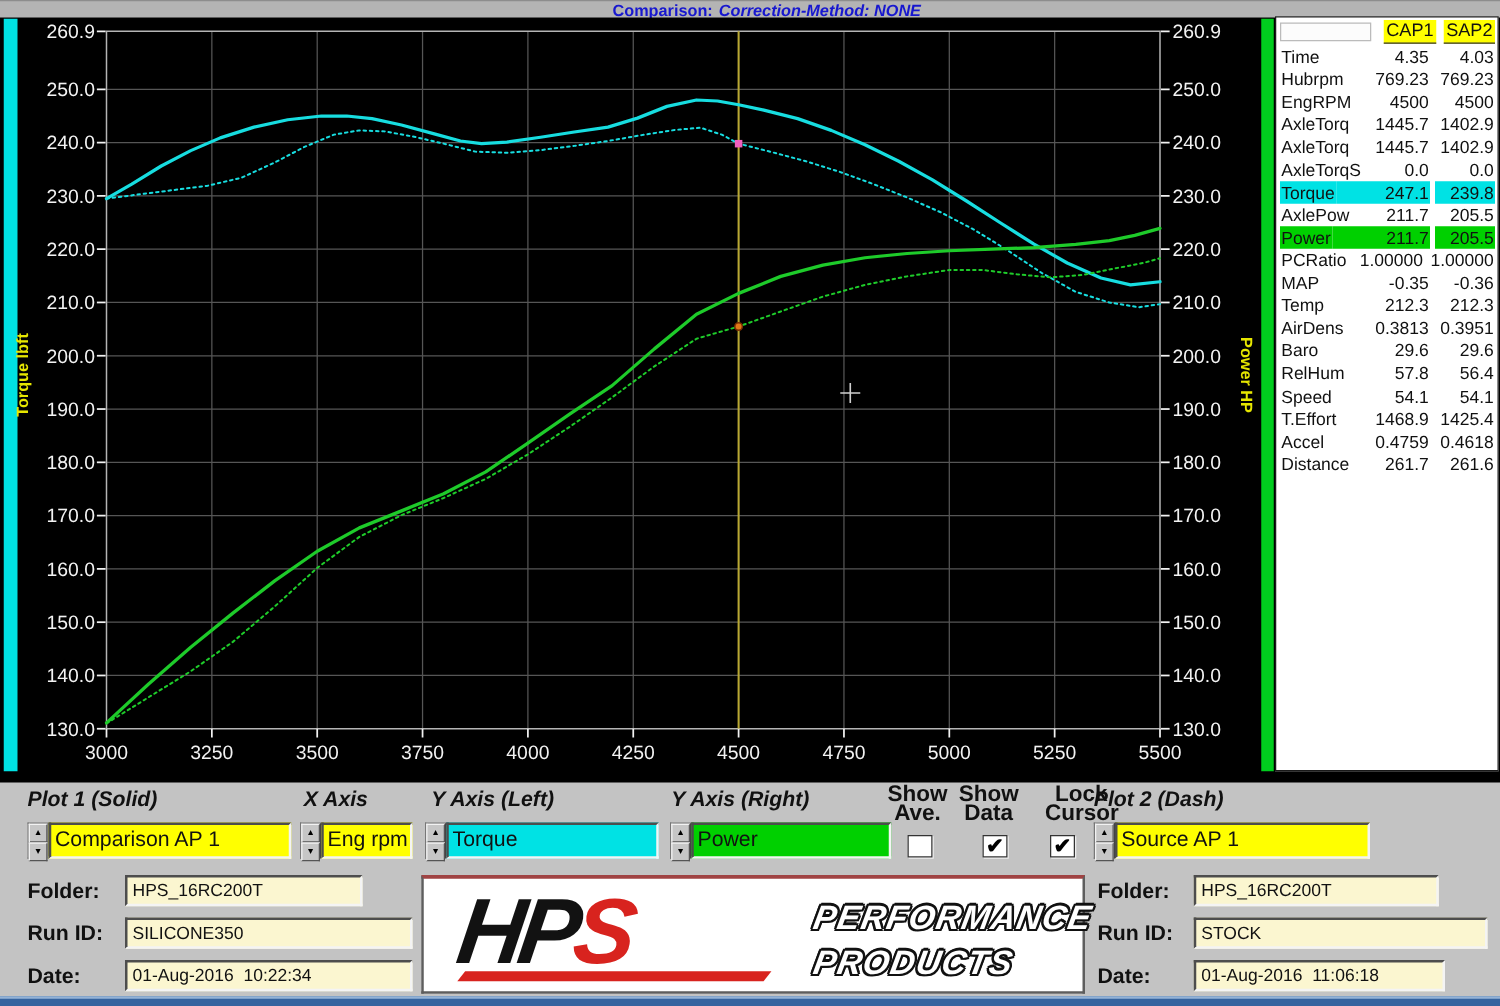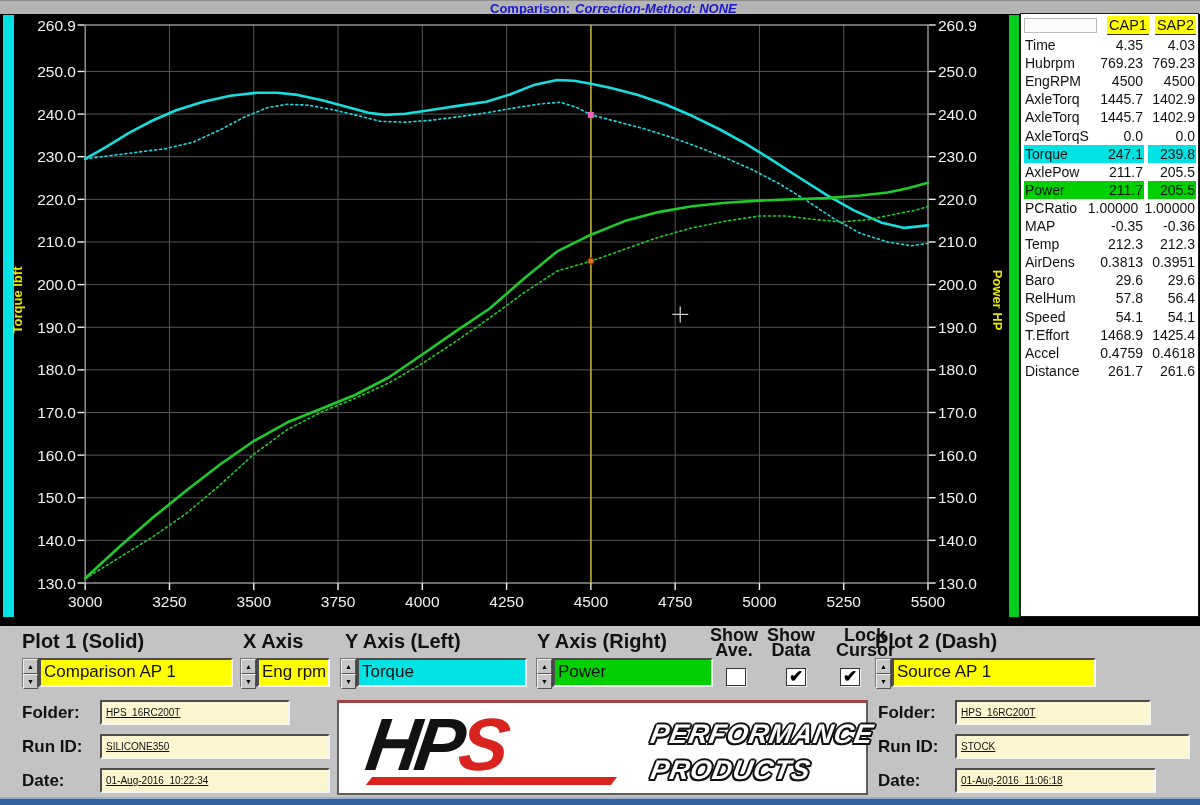--- a/index.html
+++ b/index.html
@@ -27,37 +27,37 @@
   .dt-row { display:flex; align-items:center; line-height:18.1px; font-size:14px; white-space:nowrap; }
   .dt-head { margin-bottom:1px; }
   .dt-head .cellblank { flex:1; border:1px solid #bbb; height:15px; margin-right:4px; background:#fcfcfc; }
   .dt-head .colhdr { background:#ffff00; border-bottom:1px solid #333; padding:0 2px; font-size:14.5px; margin-left:6px; }
   .dt-label { flex:0 0 auto; padding:0 1px; }
   .dt-v1 { flex:1 1 auto; text-align:right; padding:0 1px; }
   .dt-v2 { flex:0 0 auto; min-width:48px; text-align:right; padding:0 1px; margin-left:4px; }
   .hl-cyan { background:#00e2e4; }
   .hl-green { background:#00d000; }
   
-  .ctl-label { position:absolute; font-size:20px; font-weight:bold; white-space:nowrap; }
+  .ctl-label { position:absolute; font-size:17px; font-weight:bold; white-space:nowrap;font-style:italic; }
   .cb-label { position:absolute; font-size:18px; font-weight:bold; text-align:center; line-height:15px; top:628px; }
   .field-row { position:absolute; top:658px; height:29px; display:flex; }
   .spinner { width:17px; height:29px; background:#c6c6c6; border:1px solid #777;
     border-right-color:#444; display:flex; flex-direction:column; }
   .spin-btn { flex:1; font-size:7px; line-height:13px; text-align:center; color:#000;
     background:#c6c6c6; border:1px solid; border-color:#f2f2f2 #555 #555 #f2f2f2; }
   .dd-field { height:29px; border:2px solid; border-color:#4d4d4d #f4f4f4 #f4f4f4 #4d4d4d;
     font-size:17px; line-height:24px; padding-left:3px; overflow:hidden; white-space:nowrap; }
   .checkbox { position:absolute; top:668px; width:20px; height:18px; background:#fff;
     border:1px solid #333; box-shadow:1px 1px 0 #eee; font-size:17px; font-weight:bold;
     line-height:16px; text-align:center; color:#000; }
   
   .info-label { position:absolute; font-size:17px; font-weight:bold;text-align:center; }
   .info-field { position:absolute; height:25px; background:#fbf6d0;
     border:2px solid; border-color:#4d4d4d #f4f4f4 #f4f4f4 #4d4d4d;
-    font-size:10px; line-height:21px; padding-left:4px; white-space:pre; overflow:hidden;text-decoration:underline; }
+    font-size:14px; line-height:21px; padding-left:4px; white-space:pre; overflow:hidden; }
   
   .logo-box { position:absolute; left:337px; top:700px; width:531px; height:95px; background:#fff;
     border:2px solid #5e5e5e; border-top:3px solid #a04343; }
   .hps-big { position:absolute; left:28px; top:0px; font-size:74px; line-height:84px; font-style:italic;
     font-weight:900; letter-spacing:-5px; transform:skewX(-8deg); color:#121212; white-space:nowrap; }
   .hps-s { color:#d8231e; }
   .hps-swoosh { position:absolute; left:30px; top:74px; width:245px; height:8px;
     background:#d8231e; transform:skewX(-38deg); }
   .outline-txt { position:absolute; font-style:italic; font-weight:900; color:#fff;
     transform:skewX(-10deg); letter-spacing:1px; white-space:nowrap;

